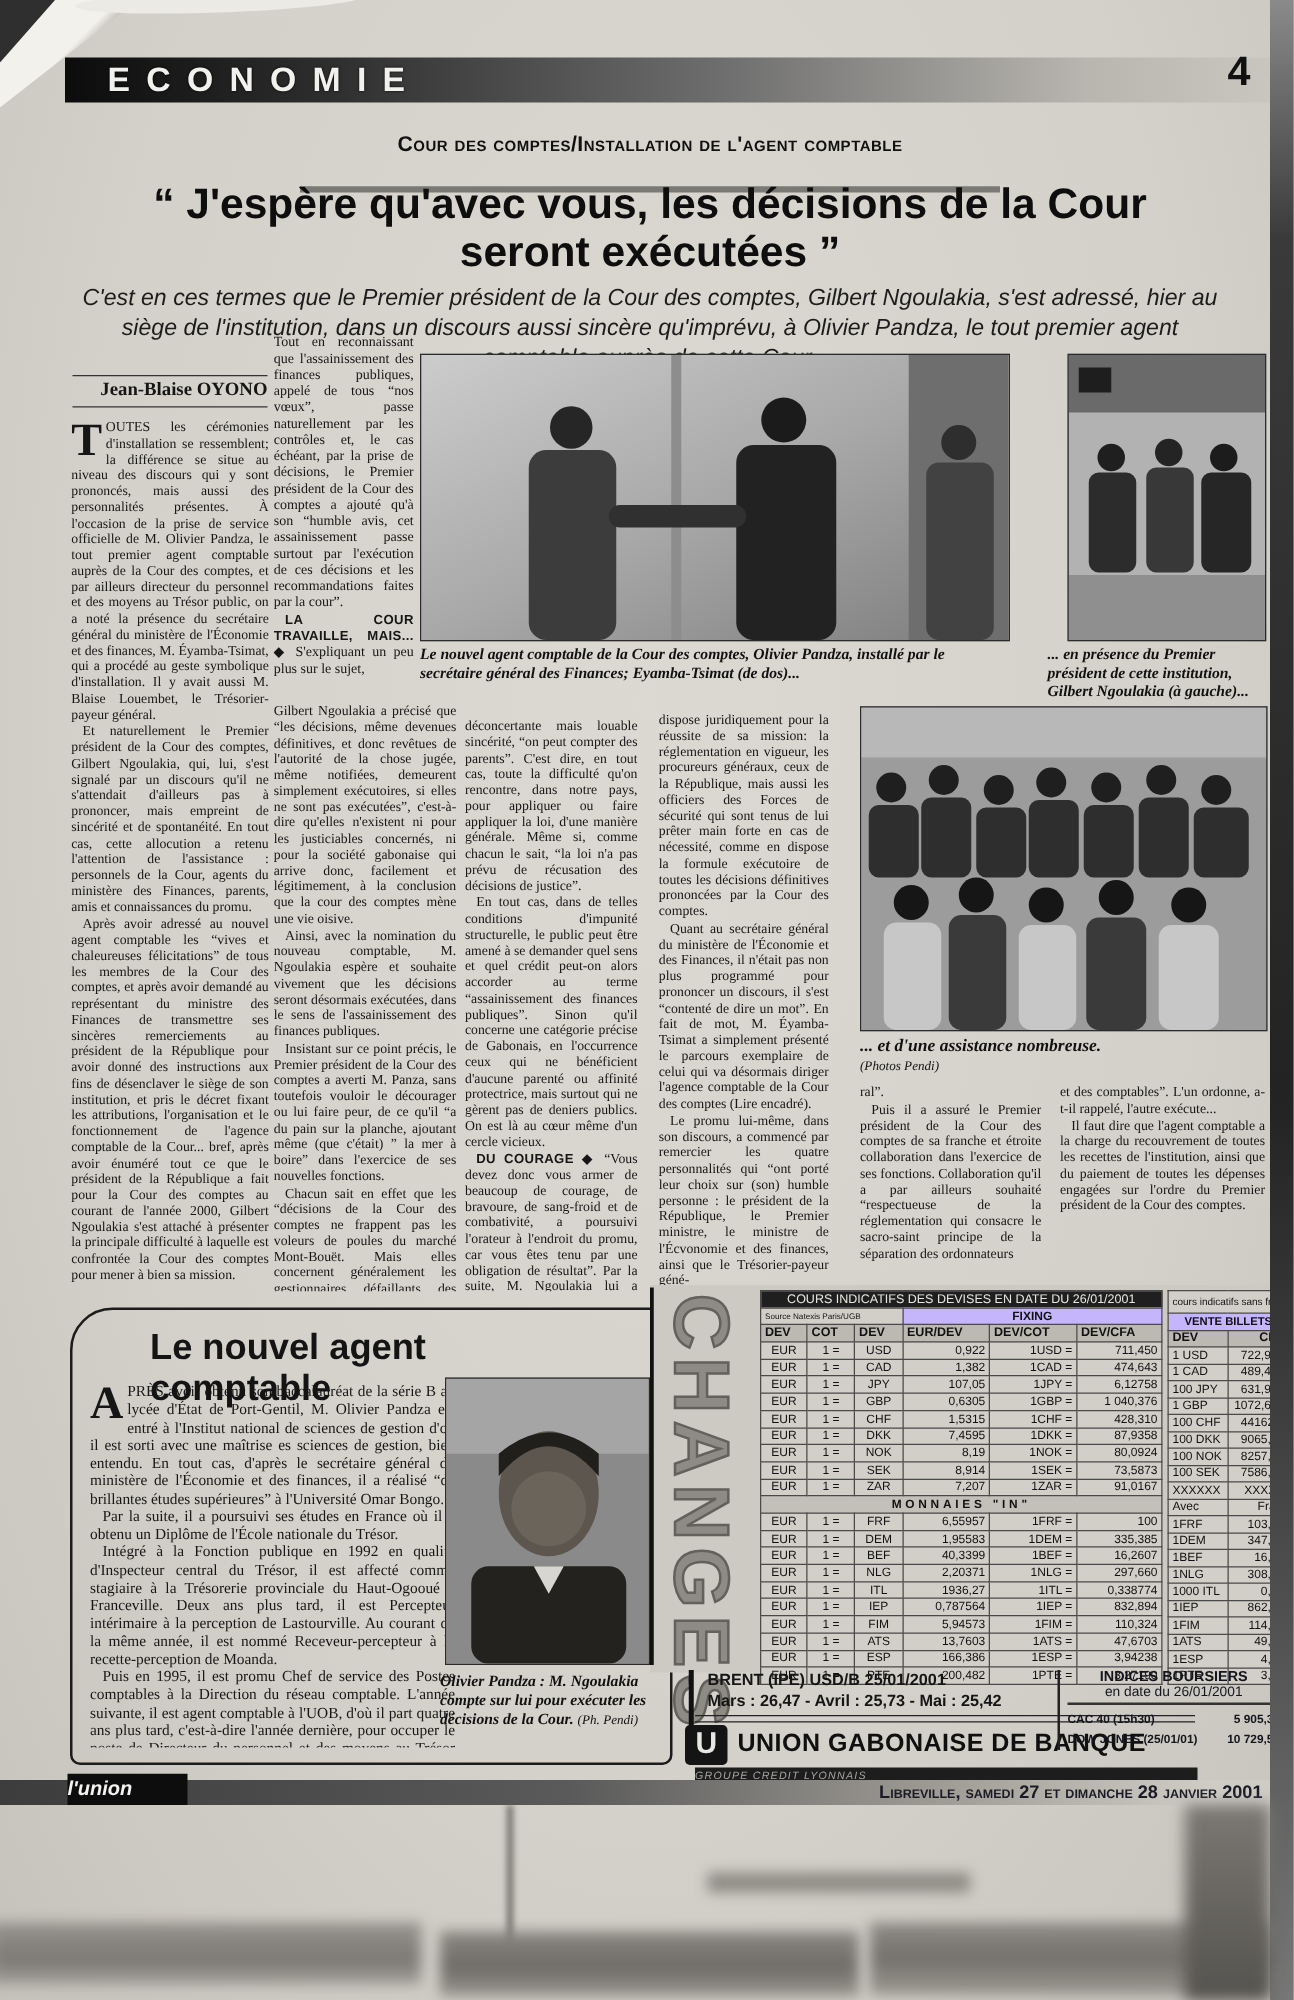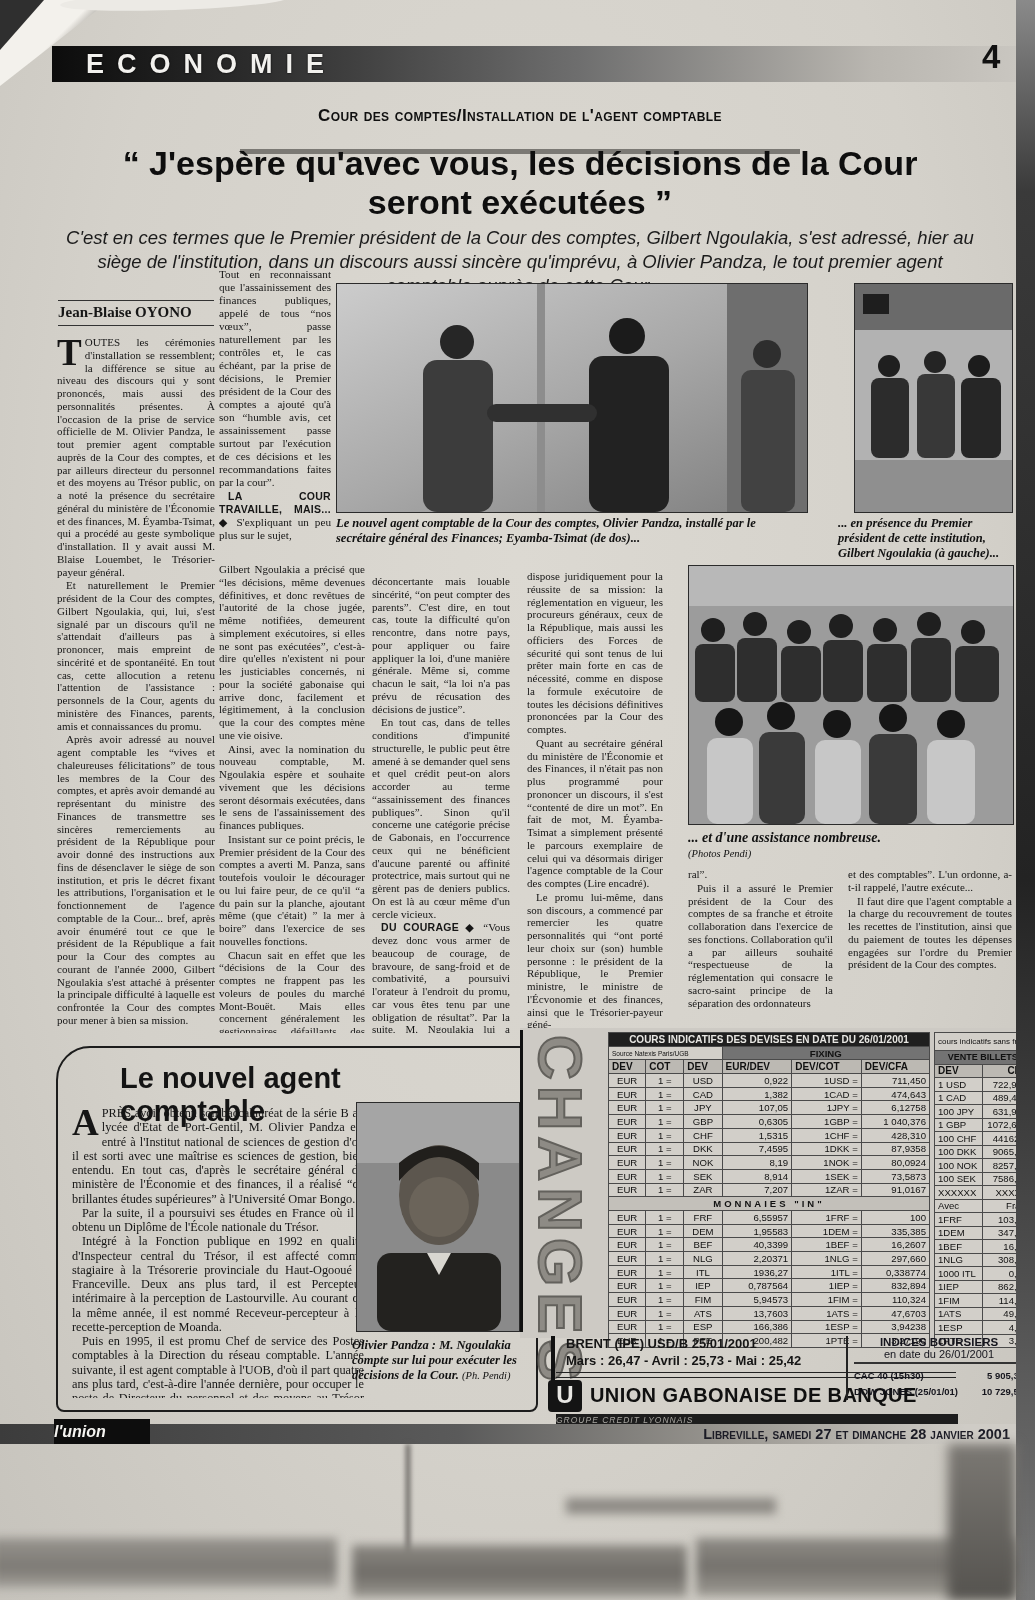--- a/index.html
+++ b/index.html
@@ -19,21 +19,21 @@
           font-weight:bold;font-size:33px;color:#111;}
   .kicker{left:240px;top:106px;width:560px;text-align:center;
           font-family:"Liberation Sans",sans-serif;font-weight:bold;font-size:17px;
           font-variant:small-caps;letter-spacing:.4px;color:#101010;
           padding-bottom:23px;border-bottom:5px solid #7b7974;}
   .headline{left:70px;top:144px;width:900px;text-align:center;
           font-family:"Liberation Sans",sans-serif;font-weight:bold;color:#0e0e0e;
           font-size:34px;line-height:1.14;}
   .lede{left:62px;top:226px;width:916px;text-align:center;font-style:italic;
           font-family:"Liberation Sans",sans-serif;font-size:18.5px;line-height:1.3;color:#1c1c1c;}
-  .byline{left:58px;top:300px;width:156px;text-align:left;font-weight:bold;font-size:15px;
+  .byline{left:58px;top:300px;width:156px;text-align:right;font-weight:bold;font-size:15px;
           border-top:1px solid #333;border-bottom:1px solid #333;padding:3px 0 4px;}
   
   .col{font-size:11px;line-height:1.16;text-align:justify;overflow:hidden;}
   .col p{margin:0 0 1px;text-indent:9px;}
   .col p.first{text-indent:0;}
   .dropcap{float:left;font-size:37px;line-height:.82;font-weight:bold;padding:2px 3px 0 0;}
   .subhead{font-family:"Liberation Sans",sans-serif;font-size:10.5px;letter-spacing:.3px;}
   
   .photo{background:#9a9a9a;border:1px solid #2b2b2b;overflow:hidden;}
   .cap{font-weight:bold;font-style:italic;font-size:12.5px;line-height:1.18;text-align:left;color:#111;}
@@ -50,22 +50,22 @@
   .box-cap{left:352px;top:1338px;width:170px;}
   
   .chg-bg{left:520px;top:1028px;width:496px;height:310px;background:#cdcac4;}
   .chg-rule{left:520px;top:1030px;width:3px;height:302px;background:#111;}
   .changes-word{left:384px;top:1168px;width:352px;height:86px;transform:rotate(90deg);
        font-family:"Liberation Sans",sans-serif;font-weight:bold;font-size:62px;
        letter-spacing:6px;color:#8e8b85;-webkit-text-stroke:2px #63615c;text-align:center;line-height:86px;}
   table.chg{border-collapse:collapse;font-family:"Liberation Sans",sans-serif;font-size:9.6px;
        color:#111;background:#d2cfc9;}
   table.chg td,table.chg th{border:1px solid #4a4a4a;padding:0 3px;height:12.5px;line-height:11px;white-space:nowrap;}
-  .chg-title{background:#1f1f1f;color:#e8e7e3;font-weight:bold;text-align:center;font-size:10px;height:17px;}
-  .chg-gray{background:#737373;text-align:center;font-weight:bold;}
+  .chg-title{background:#1f1f1f;color:#e8e7e3;font-weight:normal;text-align:center;font-size:10px;height:17px;}
+  .chg-gray{background:#c4b5fd;text-align:center;font-weight:bold;}
   .chg-src{font-size:6.5px;text-align:left;}
   .chg-head{background:#bcb9b3;font-weight:bold;text-align:left;font-size:10px;}
   .chg-div{background:#c3c0ba;text-align:center;font-weight:bold;letter-spacing:3px;font-size:9.5px;}
   td.num{text-align:right;}
   td.ctr{text-align:center;}
   
   .brent{left:566px;top:1336px;width:420px;text-align:left;font-family:"Liberation Sans",sans-serif;
         font-weight:bold;font-size:13px;color:#151515;line-height:1.3;}
   .brent-rule{left:551px;top:1336px;width:4px;height:54px;background:#111;}
   .hairlines{left:556px;top:1372px;width:400px;height:4px;border-top:1.5px solid #222;border-bottom:1.5px solid #222;}

